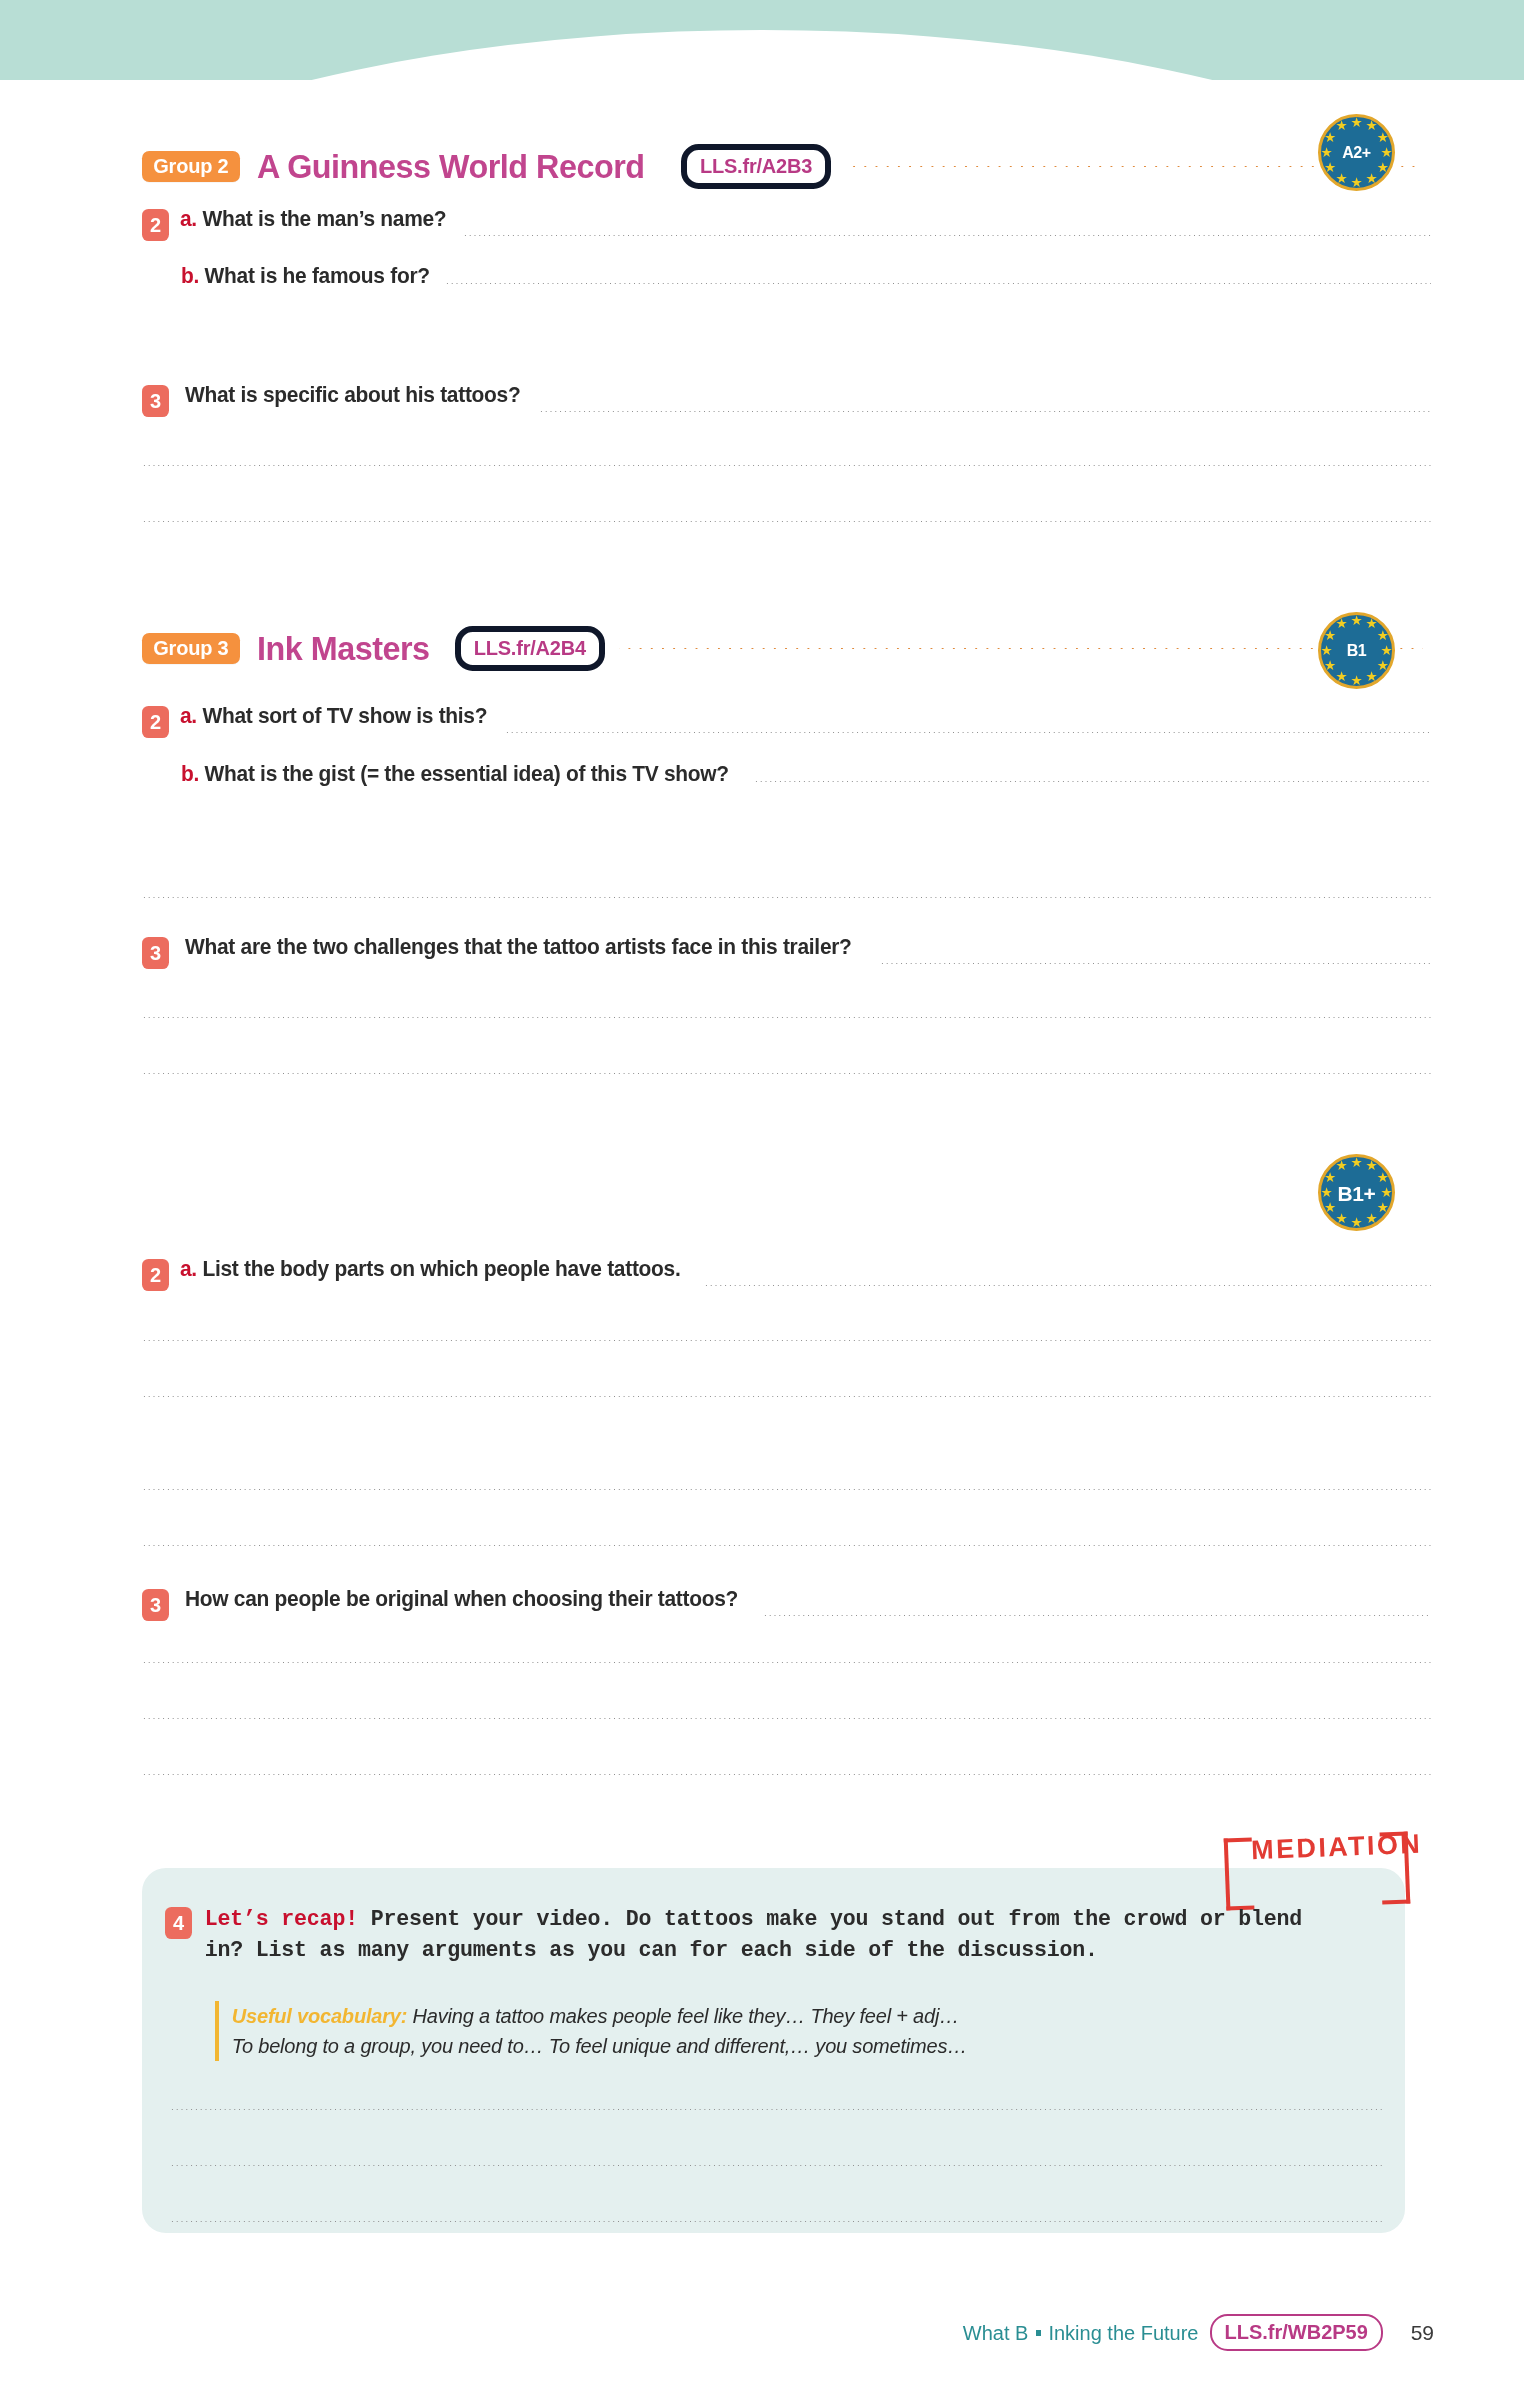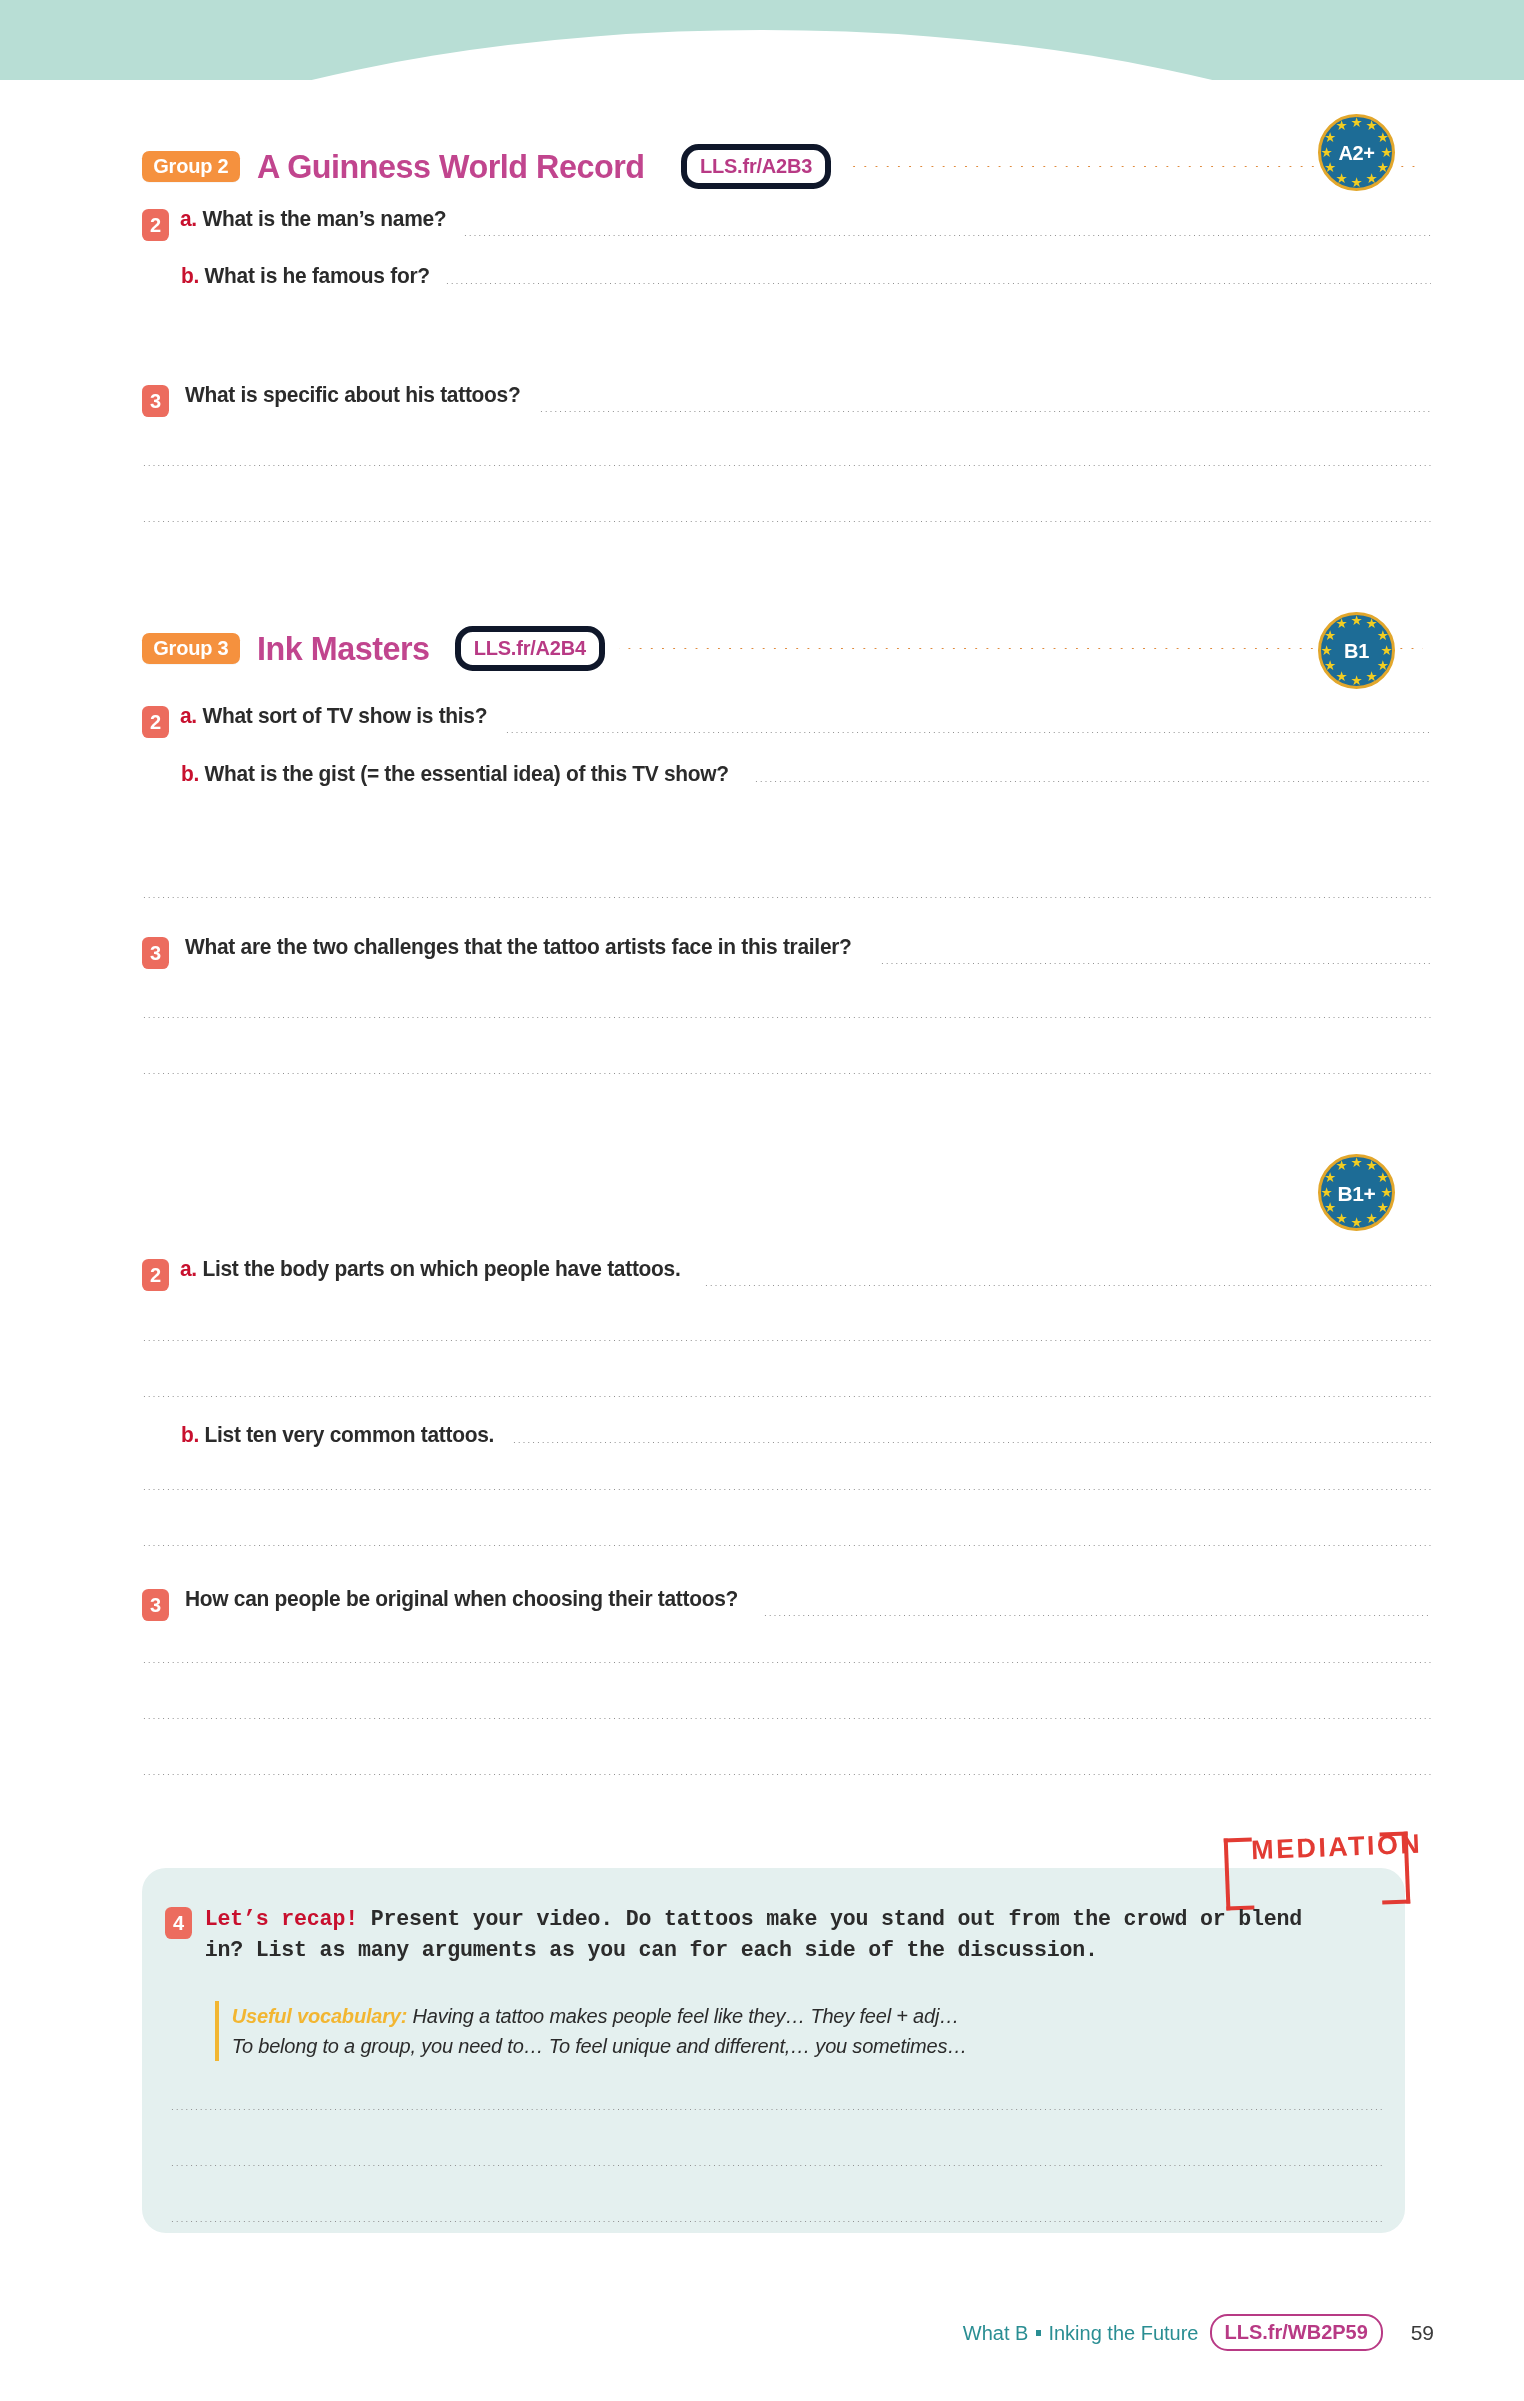--- a/index.html
+++ b/index.html
@@ -38,21 +38,21 @@
   }
   .leader{flex:1;height:1.6px;margin:0 8px 0 14.4px;
     background-image:radial-gradient(circle, #e08a3c 1.3px, rgba(0,0,0,0) 1.4px);
     background-size:11.2px 4.8px;background-repeat:repeat-x;background-position:center;
     align-self:center;min-width:16px;}
 
   
   .eu{position:absolute;width:77px;height:77px;border-radius:50%;
       background:#1d6c96;border:3.2px solid #e2a72c;box-sizing:border-box;}
   .eu .lbl{position:absolute;left:0;right:0;top:50%;transform:translateY(-50%);
-    text-align:center;color:#ffffff;font-weight:bold;font-size:20px;line-height:1;letter-spacing:-0.4px;}
+    text-align:center;color:#ffffff;font-weight:bold;font-size:16px;line-height:1;letter-spacing:-0.4px;}
   .eu .lbl.small{font-size:21px;}
   .eu .star{position:absolute;left:50%;top:50%;width:0;height:0;color:#f2cd22;font-size:13.6px;line-height:0;}
   .eu .star i{position:absolute;transform:translate(-50%,-50%);font-style:normal;}
 
   
   .qrow{position:absolute;display:flex;align-items:flex-start;}
   .qnum{
     background:#ec6c5e;color:#ffffff;border-radius:6.4px;
     width:27px;height:32px;min-width:27px;
     display:flex;align-items:center;justify-content:center;
@@ -229,27 +229,20 @@
     <span class="qnum">2</span>
     <span class="qtext" style="margin-left:11.2px;">
       <span class="qletter">a.</span>
       <span>List the body parts on which people have tattoos.</span>
     </span>
     <span class="dotline"></span>
   </div>
   <div class="ansline" style="left:142px;top:1338px;width:1289px;"></div>
   <div class="ansline" style="left:142px;top:1394px;width:1289px;"></div>
 
-  <div class="qrow" style="left:181px;top:1423px;width:1250px;">
-    <span class="qtext">
-      <span class="qletter">b.</span>
-      <span>List ten very common tattoos.</span>
-    </span>
-    <span class="dotline"></span>
-  </div>
   <div class="ansline" style="left:142px;top:1487px;width:1289px;"></div>
   <div class="ansline" style="left:142px;top:1543px;width:1289px;"></div>
 
   <div class="qrow" style="left:142px;top:1587px;width:1289px;">
     <span class="qnum">3</span>
     <span class="qtext" style="margin-left:16px;">How can people be original when choosing their tattoos?</span>
     <span class="dotline"></span>
   </div>
   <div class="ansline" style="left:142px;top:1660px;width:1289px;"></div>
   <div class="ansline" style="left:142px;top:1716px;width:1289px;"></div>

